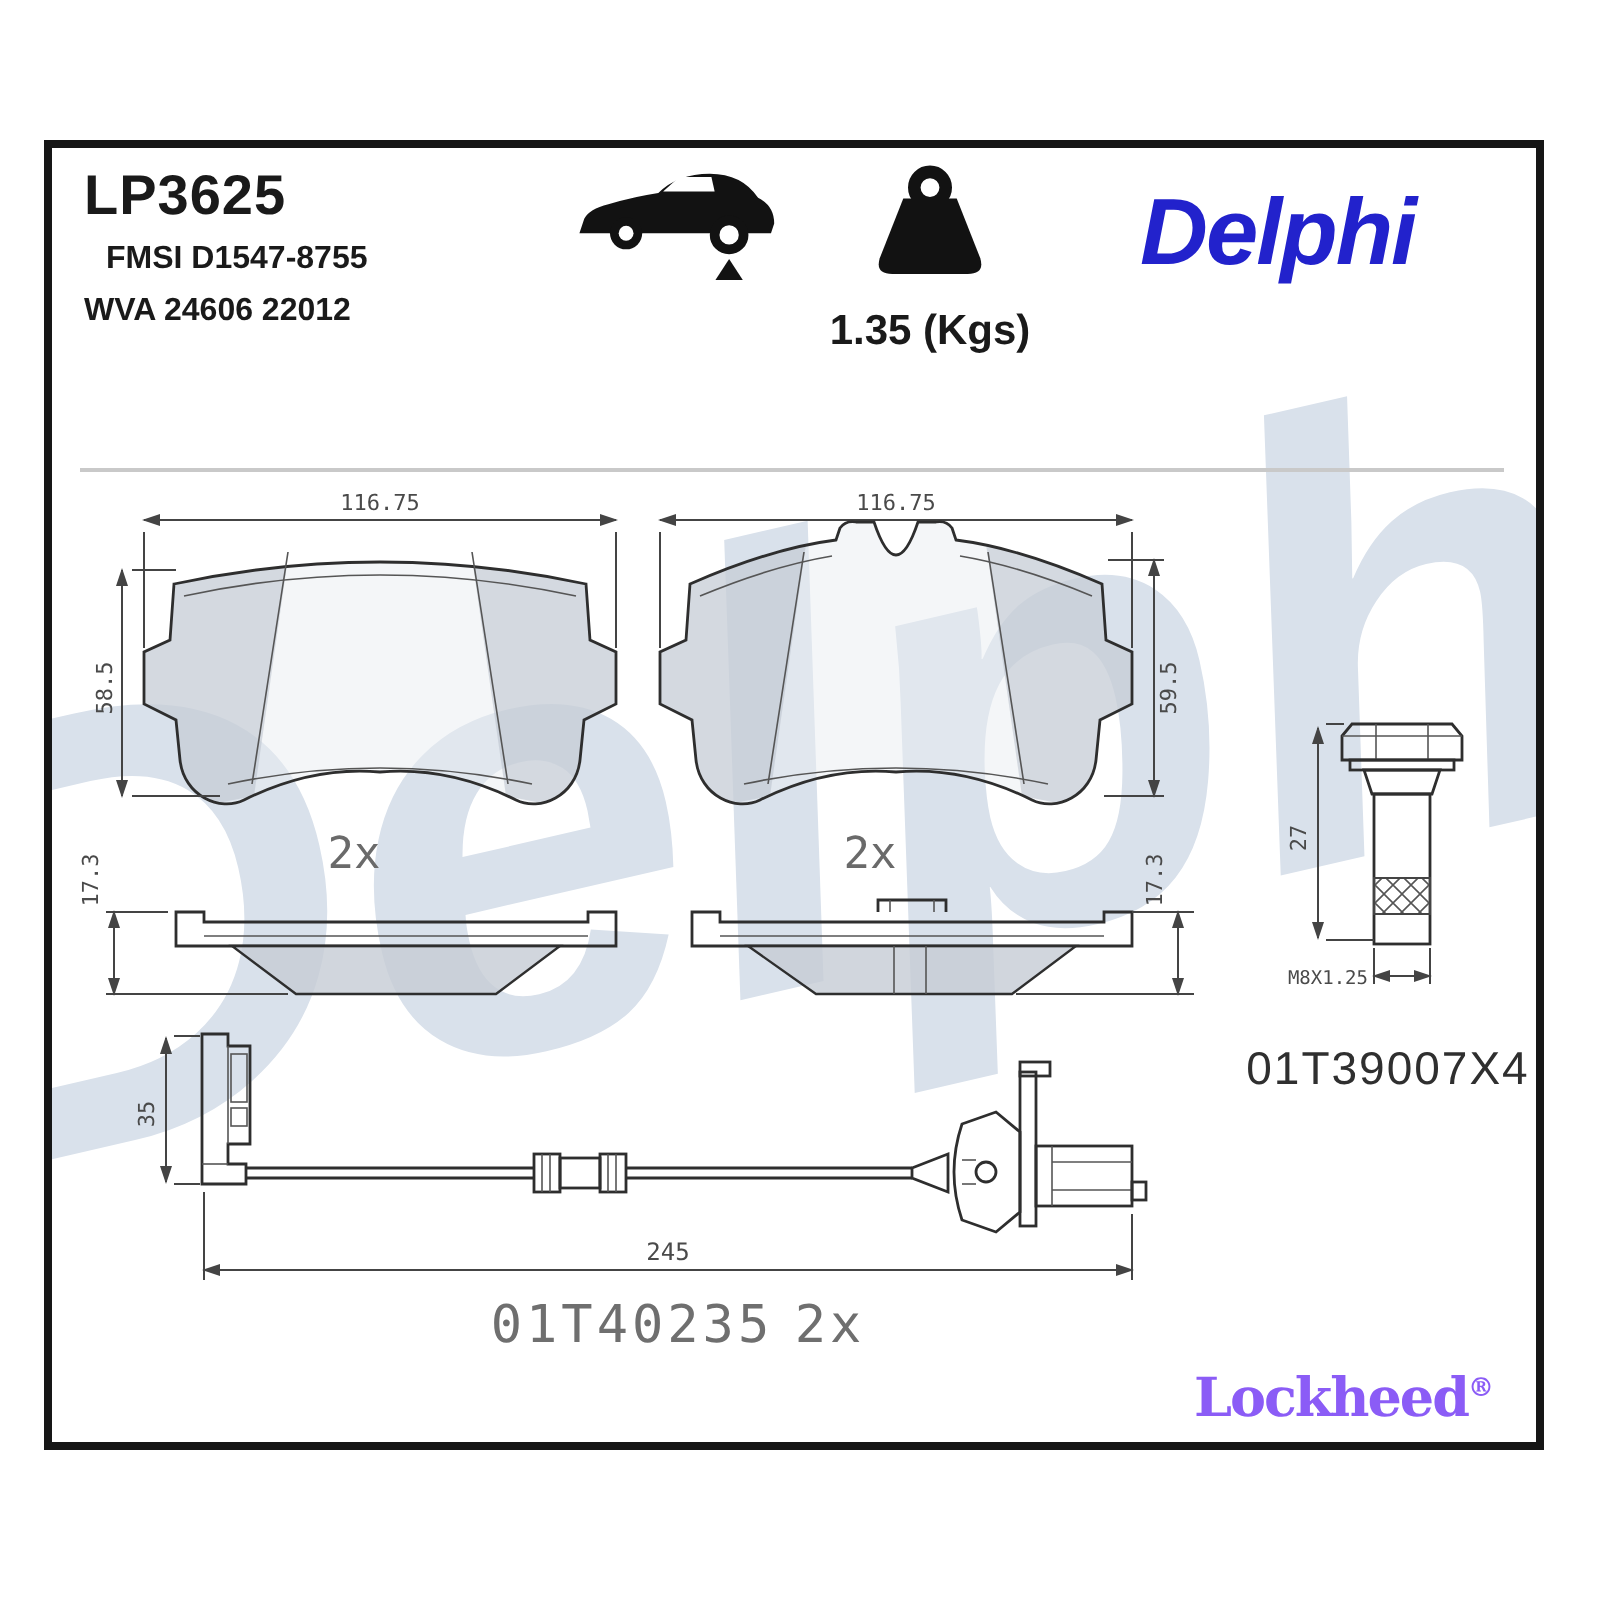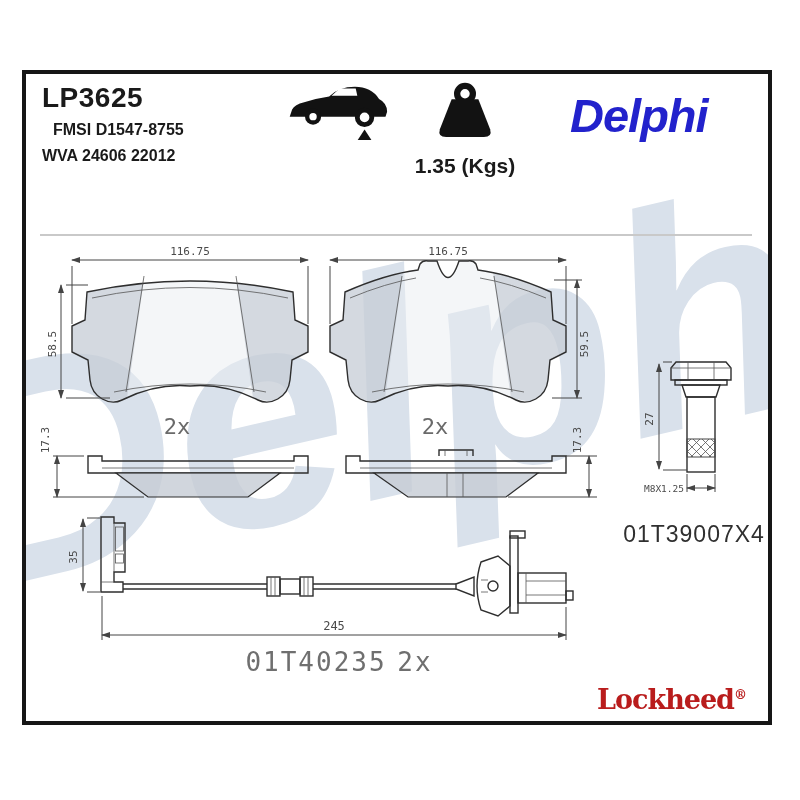--- a/index.html
+++ b/index.html
@@ -29,21 +29,21 @@
   .drawing{position:absolute;left:0px;top:166px;width:742px;height:446px;z-index:2;}
   .dim-text{font-family:"DejaVu Sans Mono", monospace;font-size:11px;fill:#4a4a4a;}
   .qty-text{font-family:"DejaVu Sans Mono", monospace;font-size:22px;fill:#6a6a6a;}
   .plot-label{font-family:"DejaVu Sans Mono", monospace;font-size:26px;fill:#6f6f6f;letter-spacing:2px;}
   .pn-text{font-family:"Liberation Sans", sans-serif;font-size:23px;fill:#2f2f2f;letter-spacing:1px;}
   .outline{fill:none;stroke:#2e2e2e;stroke-width:1.4;}
   .thin{fill:none;stroke:#555;stroke-width:.8;}
   .dimline{stroke:#444;stroke-width:1;fill:none;}
   
   .lockheed{position:absolute;right:22px;bottom:6px;font-family:"DejaVu Serif", serif;
-            font-weight:bold;font-size:27px;letter-spacing:-1px;color:#b91c1c;z-index:3;}
+            font-weight:bold;font-size:27px;letter-spacing:-1px;color:#8b5cf6;z-index:3;}
   .lockheed sup{font-size:13px;font-weight:bold;}
 </style>
 </head>
 <body>
 
 <div id="canvas">
   <div id="frame">
 
     <div class="watermark">Delphi</div>
 

